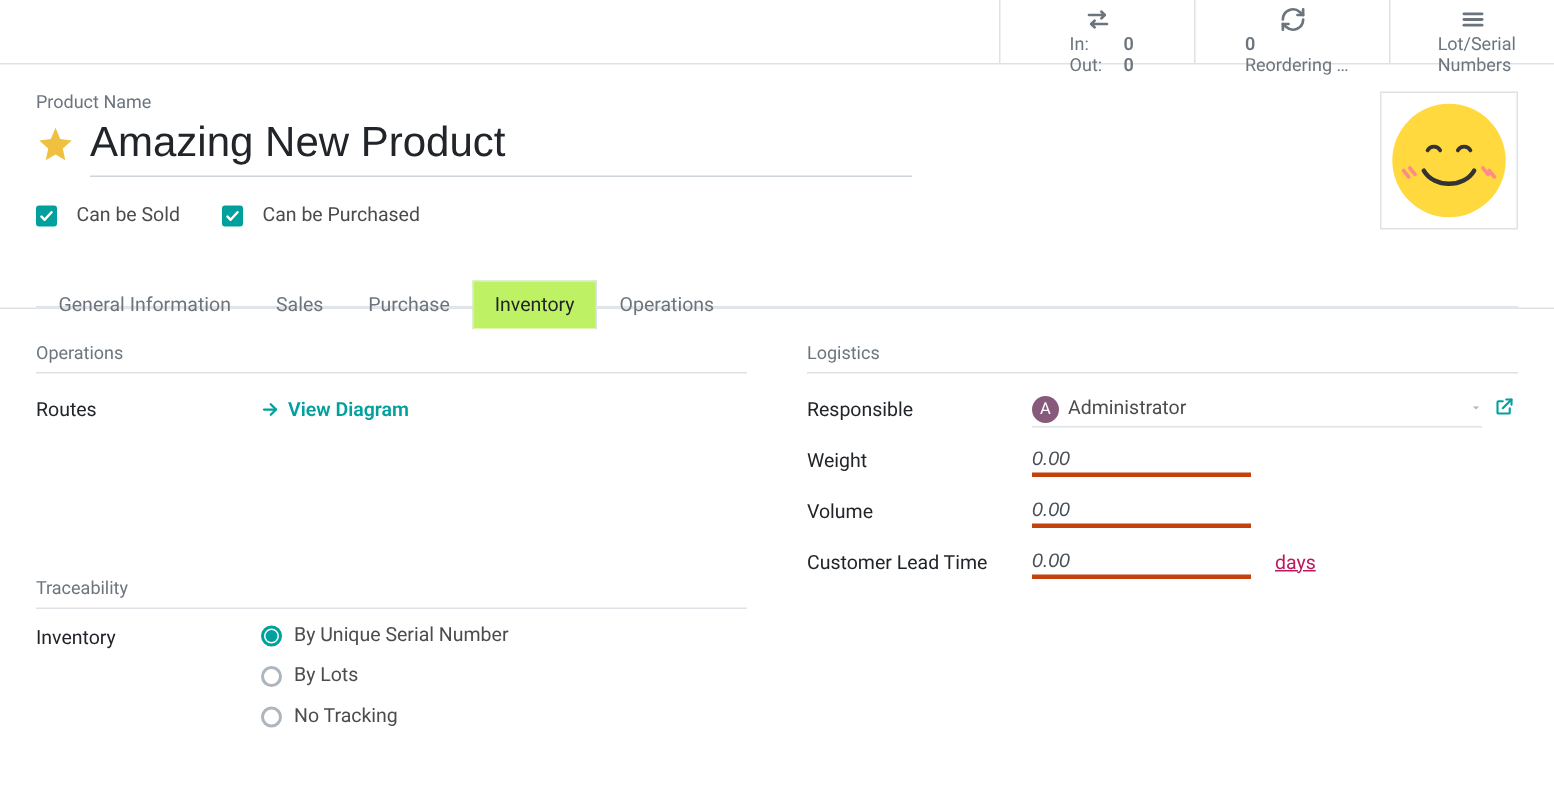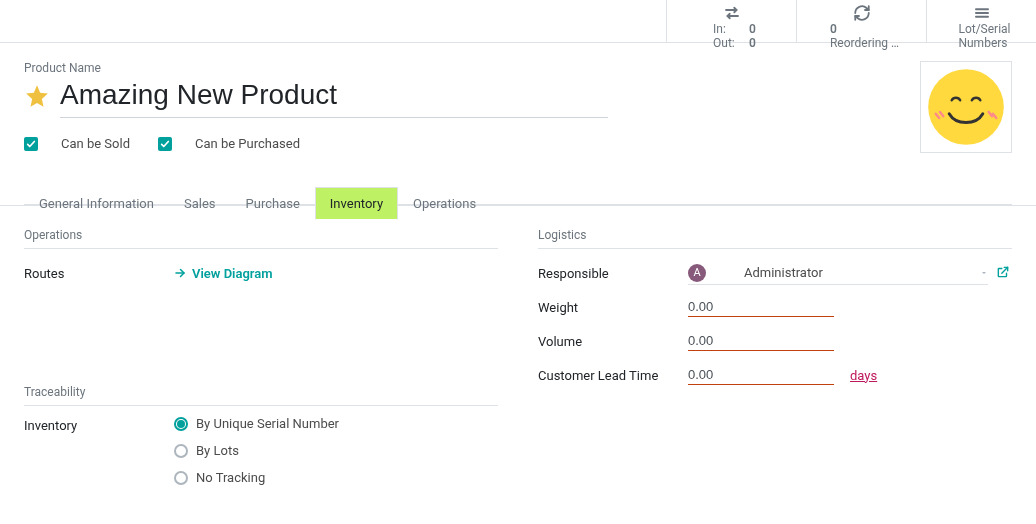--- a/index.html
+++ b/index.html
@@ -14,41 +14,41 @@
   .stat-btn .single-v { font-weight: 600; display:block; }
   .sheet { padding: 18px 24px 24px 24px; position: relative; border-bottom: 1px solid #dee2e6; }
   .title-block { display: flex; align-items: flex-start; }
   .title-left { flex: 1; }
   .product-name-label { font-size: 12px; color: #6c757d; }
   .name-row { display: flex; align-items: center; margin-top: 2px; }
   .star { color: #f0c040; margin-right: 10px; cursor: pointer; }
   .name-input { font-size: 28px; font-weight: 400; border: none; border-bottom: 1px solid #ced4da; padding: 2px 0 6px 0; outline: none; width: 548px; color:#212529; }
   .avatar-box { width: 92px; height: 92px; border: 1px solid #dee2e6; display: flex; align-items: center; justify-content: center; background: #fff; cursor:pointer; }
   .checks { margin-top: 18px; display: flex; gap: 28px; }
-  .check { display: flex; align-items: center; gap: 23px; cursor: pointer; }
+  .check { display: flex; align-items: center; gap: 13px; cursor: pointer; }
   .checkbox { width: 14px; height: 14px; background: #00a09d; border-radius: 2px; display: flex; align-items: center; justify-content: center; }
   .checkbox svg { display:block; }
   .tabs { display: flex; margin-top: 18px; border-bottom: 1px solid #dee2e6; position: relative; }
   .tab { border: 1px solid transparent; border-bottom: none; padding: 8px 14px; color: #6c757d; cursor: pointer; font-size: 13px; position: relative; top: 16px;}
   .tab.active { border: 1px solid #dee2e6; border-bottom-color: #fff; background: #bef264; color: #212529; }
   
   .sheet { padding-bottom: 0; }
   .tab-content { padding: 22px 24px 30px 24px; display: flex; }
   .col { flex: 1; }
   .col + .col { margin-left: 40px; }
   .section-title { font-size: 12px; color: #6c757d; border-bottom: 1px solid #dee2e6; padding-bottom: 6px; margin-bottom: 12px; }
   .field-row { display: flex; align-items: center; margin-bottom: 10px; min-height: 24px;}
   .field-label { width: 150px; font-weight: 400; color: #212529; font-size: 13px; }
   .link-teal { color: #00a09d; font-weight: 600; cursor: pointer; display: inline-flex; align-items: center; gap: 6px;}
   .m2o { display: flex; align-items: center; gap: 6px; border-bottom: 1px solid #dee2e6; padding: 2px 0; width: 300px; position: relative;}
   .m2o-avatar { width: 18px; height: 18px; border-radius: 50%; background: #875a7b; color: #fff; font-size: 11px; display:flex; align-items:center; justify-content:center;}
-  .m2o-name { flex:1;margin-left:32px; }
+  .m2o-name { flex:1; }
   .m2o-caret { color:#adb5bd; cursor:pointer; }
   .m2o-ext { color:#00a09d; margin-left: 8px; cursor:pointer;}
-  .num-input { border:none; border-bottom:1px solid #c2410c; width:146px; padding:2px 0; outline:none; font-size:13px; color:#495057;}
+  .num-input { border:none; border-bottom:3px solid #c2410c; width:146px; padding:2px 0; outline:none; font-size:13px; color:#495057;font-style:italic;}
   .unit { margin-left: 16px; color:#be185d;text-decoration:underline; }
   .radio-list { margin-top: -2px; }
   .radio-row { display:flex; align-items:center; margin-bottom: 12px; cursor:pointer;}
   .radio { width:14px; height:14px; border-radius:50%; border:2px solid #adb5bd; margin-right:8px; display:flex; align-items:center; justify-content:center; }
   .radio.checked { border-color:#00a09d; }
   .radio.checked::after { content:""; width:8px; height:8px; border-radius:50%; background:#00a09d; }
   
   .smiley-bg { fill:#ffd93d; }
   .smiley-crescent { fill:#f5b800; opacity:.55;}
   .smiley-eye { stroke:#333; stroke-width:3; fill:none; stroke-linecap:round;}

